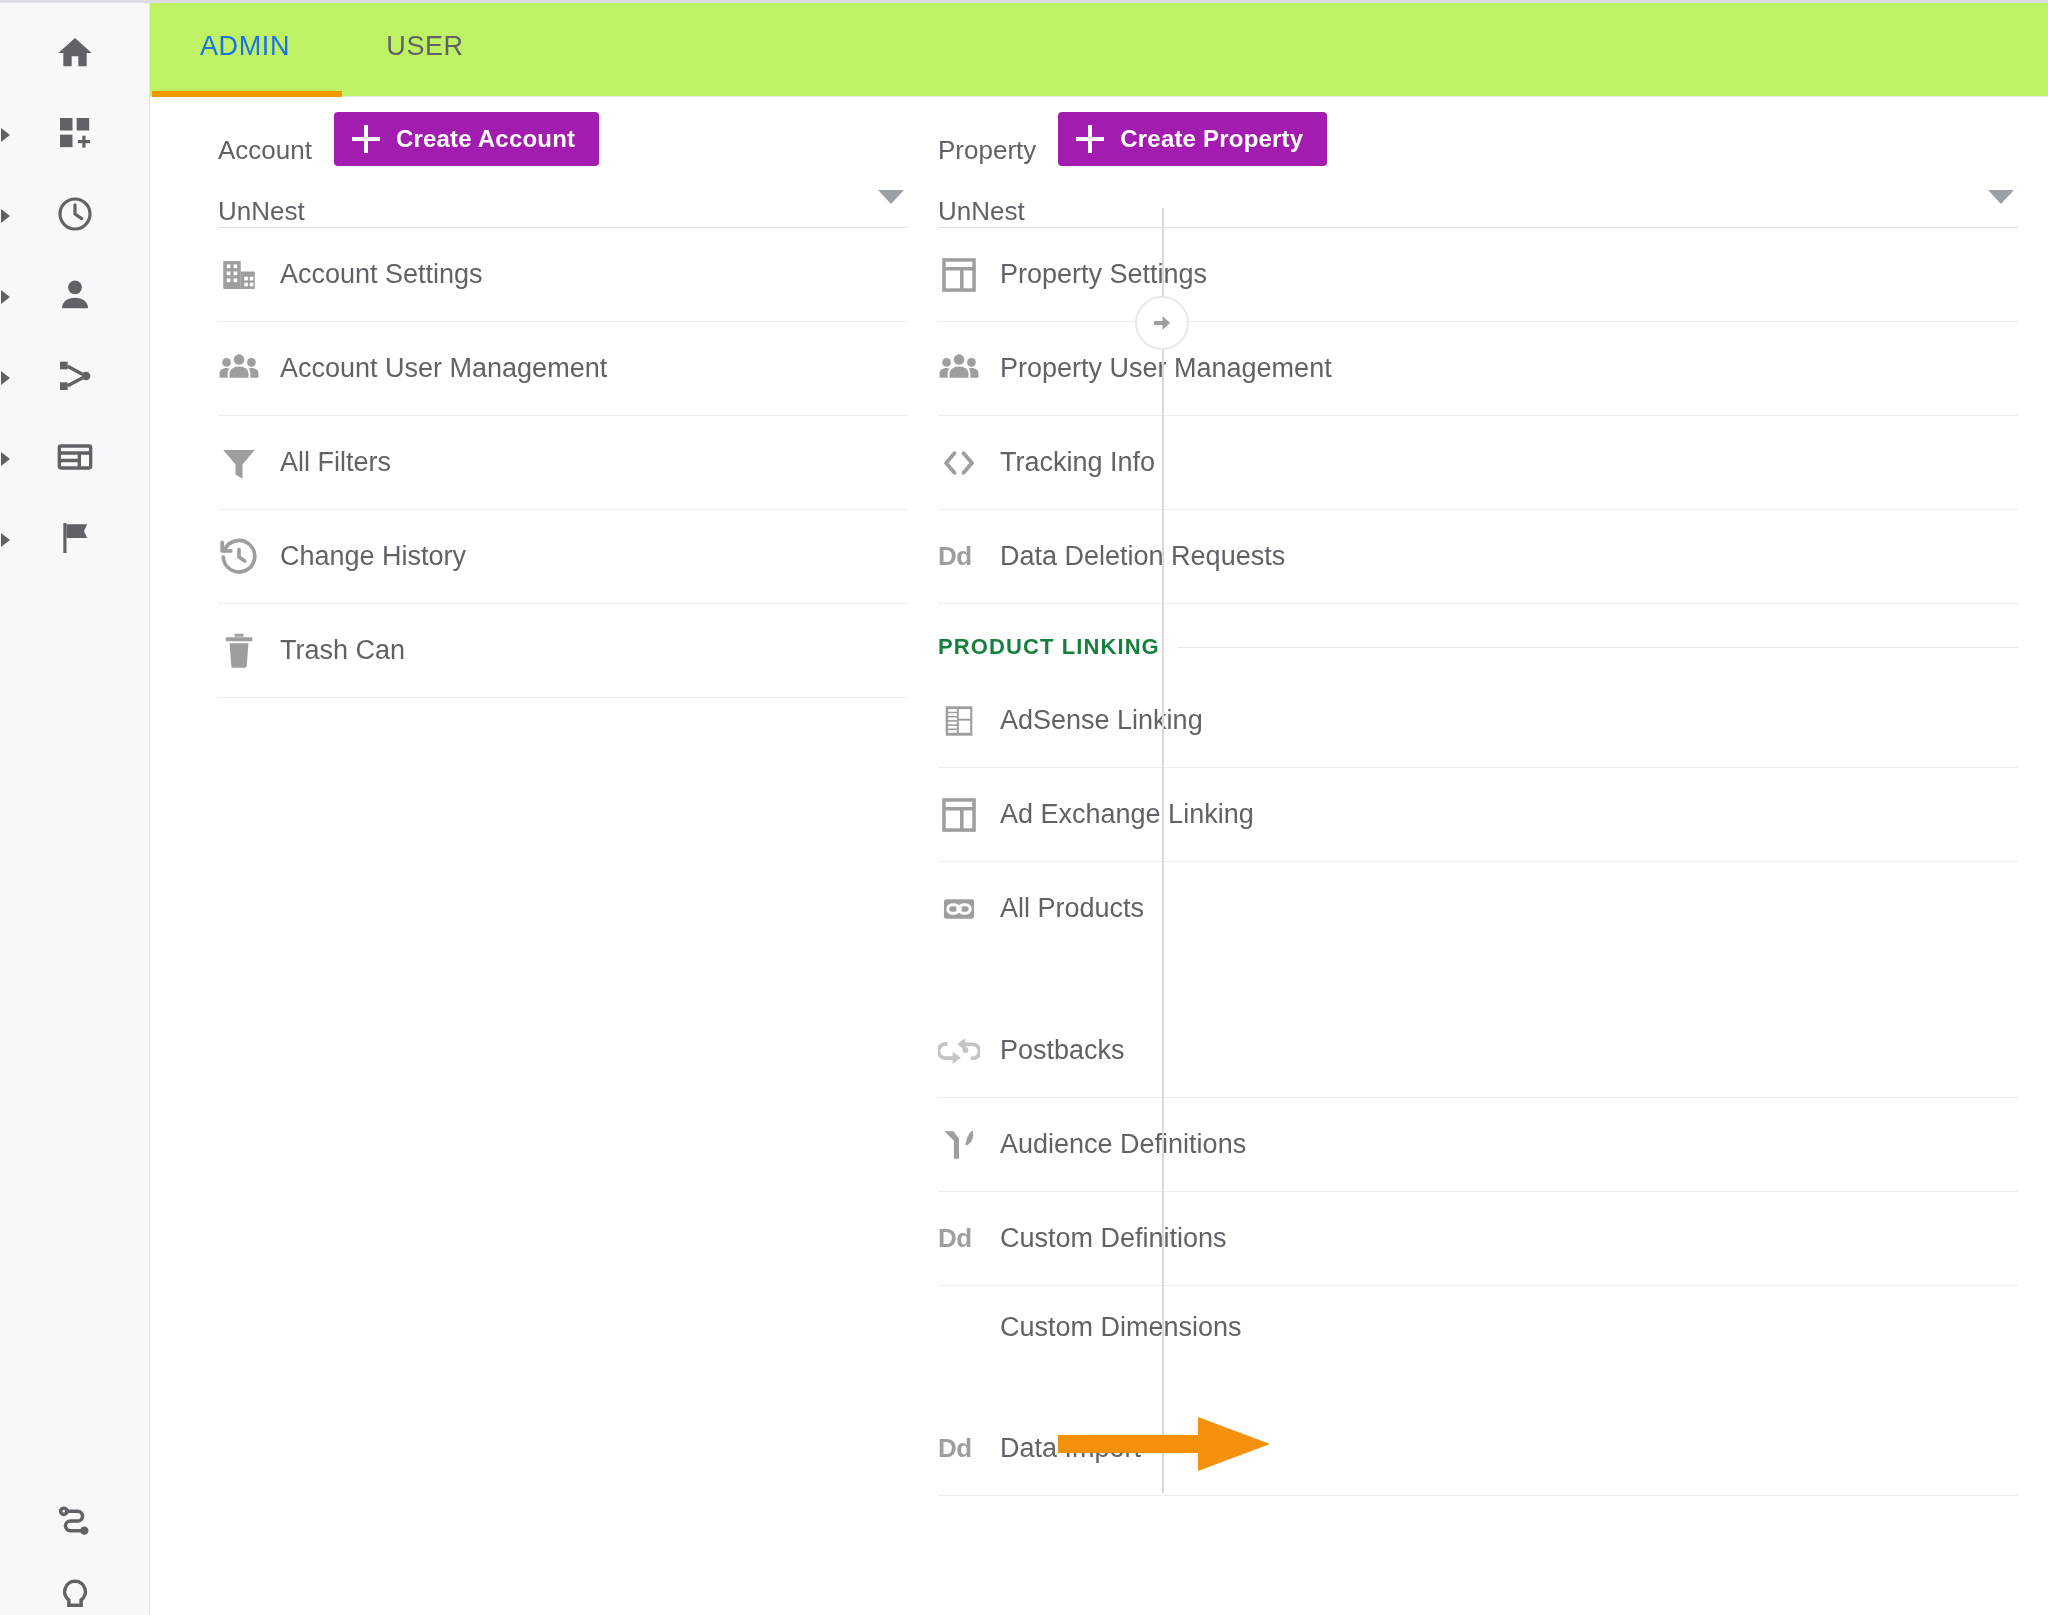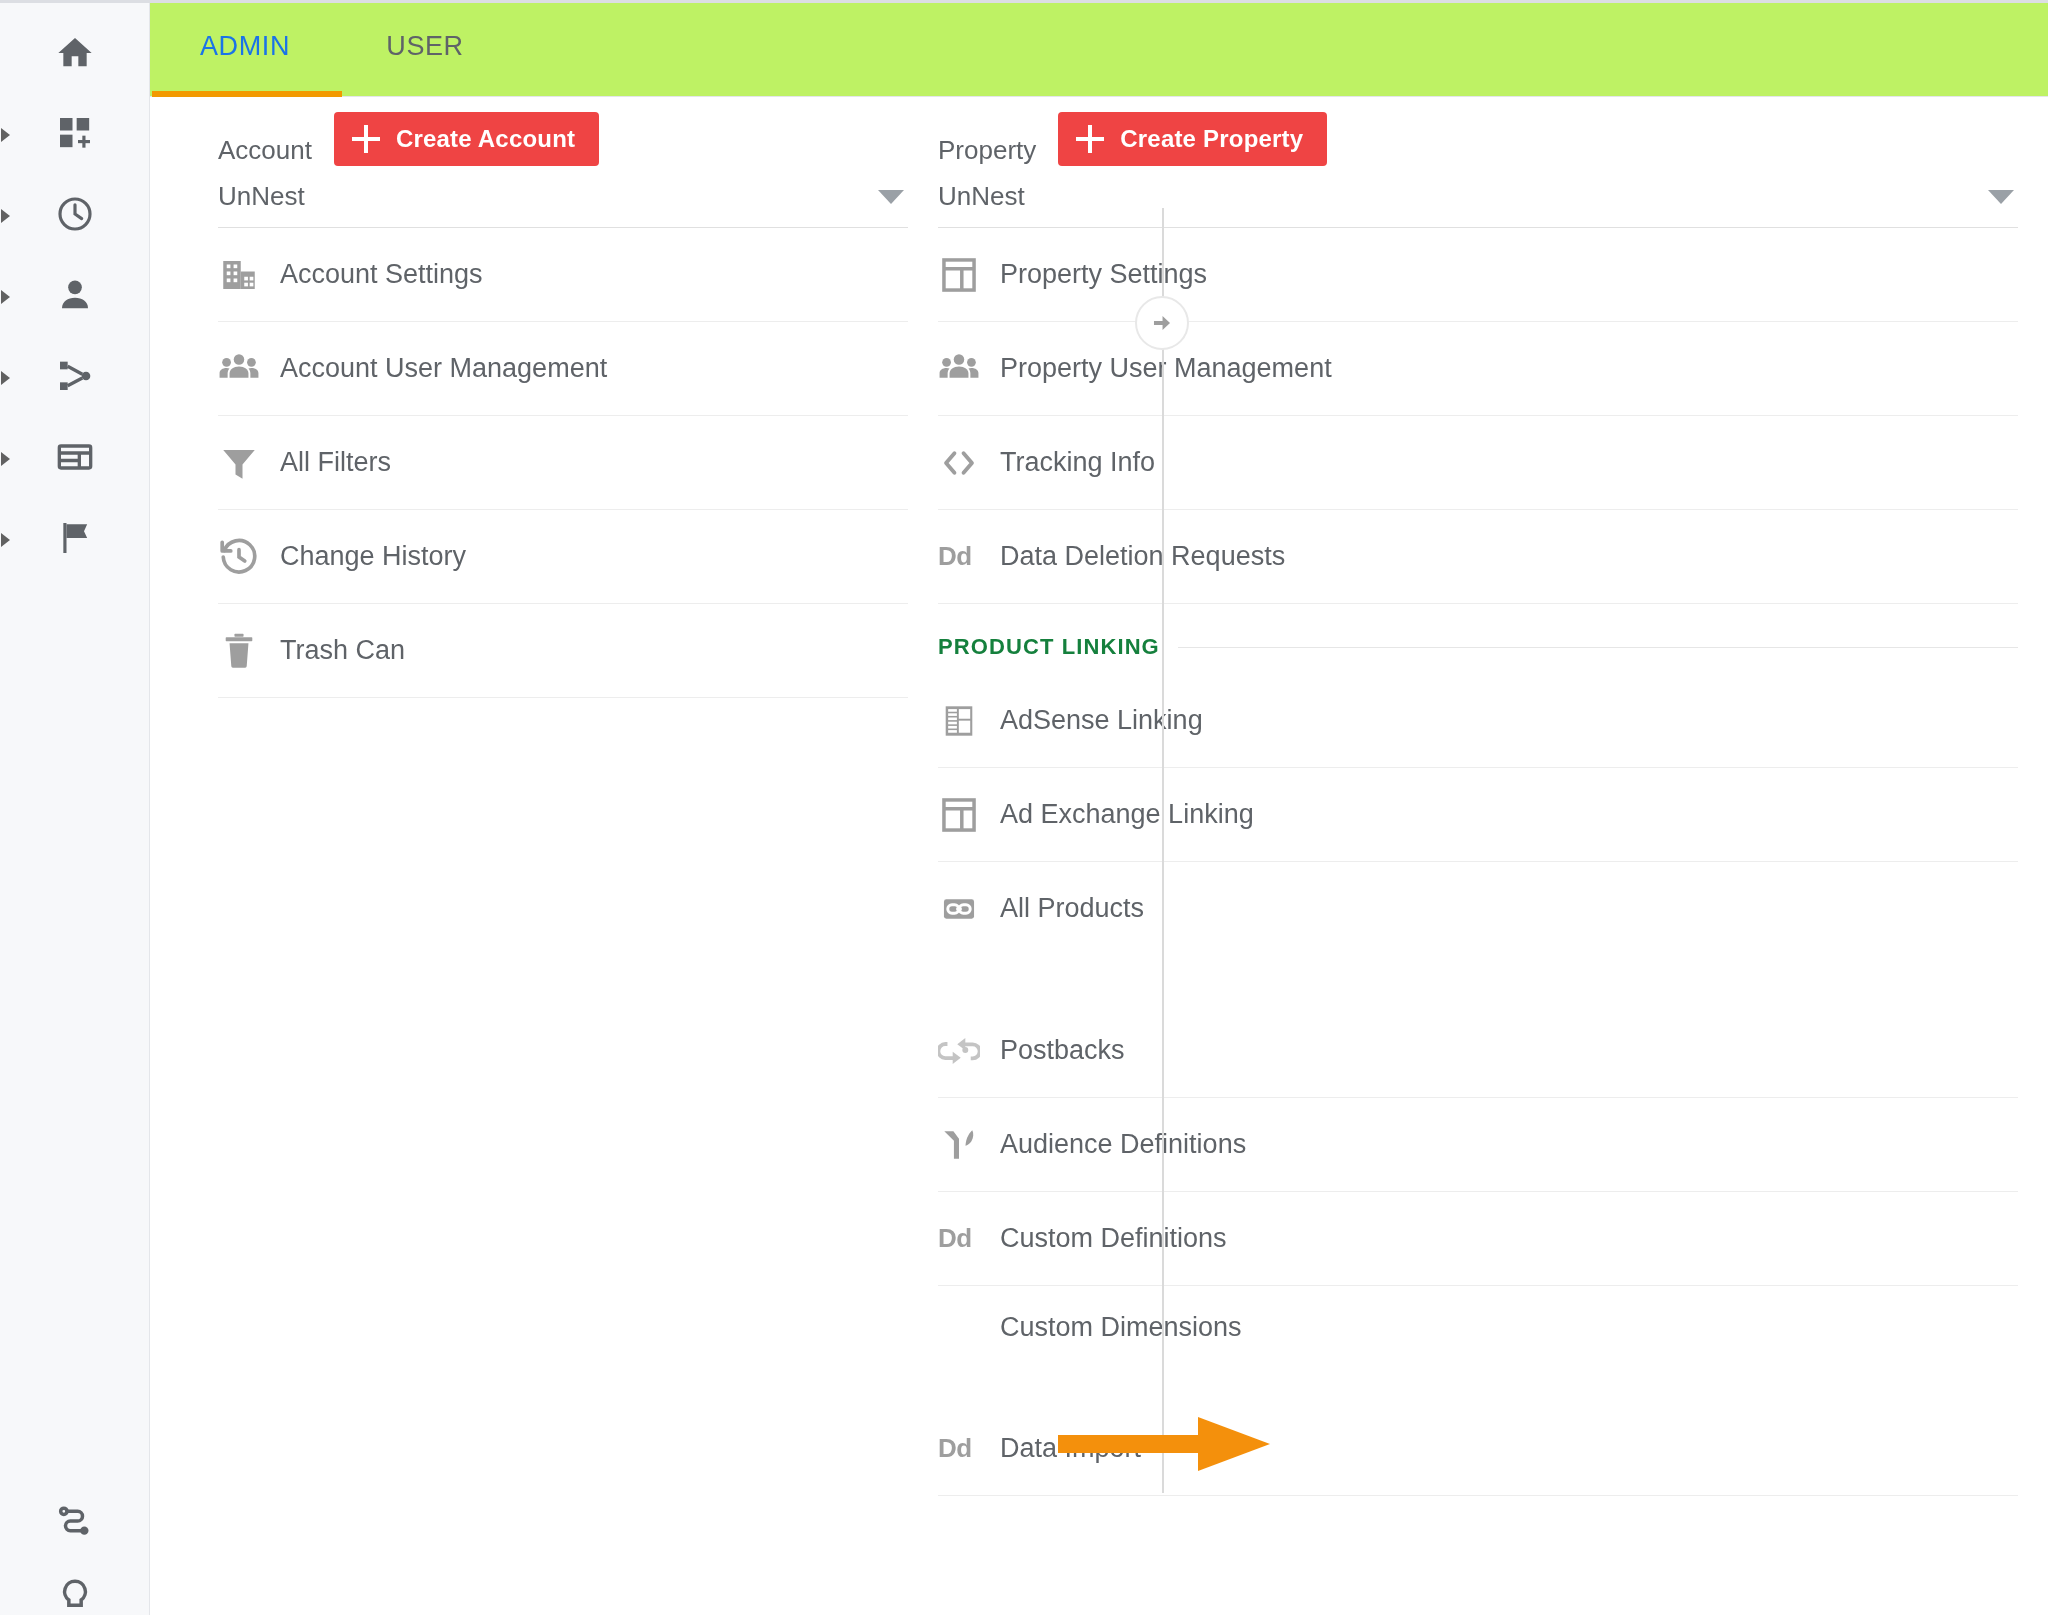--- a/index.html
+++ b/index.html
@@ -73,39 +73,39 @@
     display: flex; align-items: flex-end;
     height: 68px; padding-top: 0;
   }
   .col-head-label {
     font-size: 26px; color: #5f6368; margin-right: 22px;
     white-space: nowrap;
   }
   .create-btn {
     display: inline-flex; align-items: center;
     height: 54px; padding: 0 24px 0 18px;
-    background: #ef4444; border-radius: 4px;
+    background: #a21caf; border-radius: 4px;
     color: #ffffff; font-size: 24px; font-weight: bold;
     letter-spacing: 0.2px; cursor: pointer; border: none;
     font-family: "Liberation Sans", sans-serif;
     white-space: nowrap;
   }
   .plus-glyph {
     display: inline-block; position: relative;
     width: 28px; height: 28px; margin-right: 16px;
   }
   .plus-glyph::before, .plus-glyph::after {
     content: ""; position: absolute; background: #ffffff;
   }
   .plus-glyph::before { left: 0; top: 12px; width: 28px; height: 4px; }
   .plus-glyph::after  { top: 0; left: 12px; width: 4px; height: 28px; }
 
   .selector {
     position: relative; height: 62px;
-    display: flex; align-items: center;
+    display: flex; align-items: flex-end;
     border-bottom: 1px solid #e0e0e0;
     cursor: pointer;
   }
   .selector-value { font-size: 26px; color: #5f6368; }
   .caret-down {
     position: absolute; right: 4px; top: 50%;
     transform: translateY(-50%);
     width: 0; height: 0;
     border-left: 13px solid transparent;
     border-right: 13px solid transparent;

